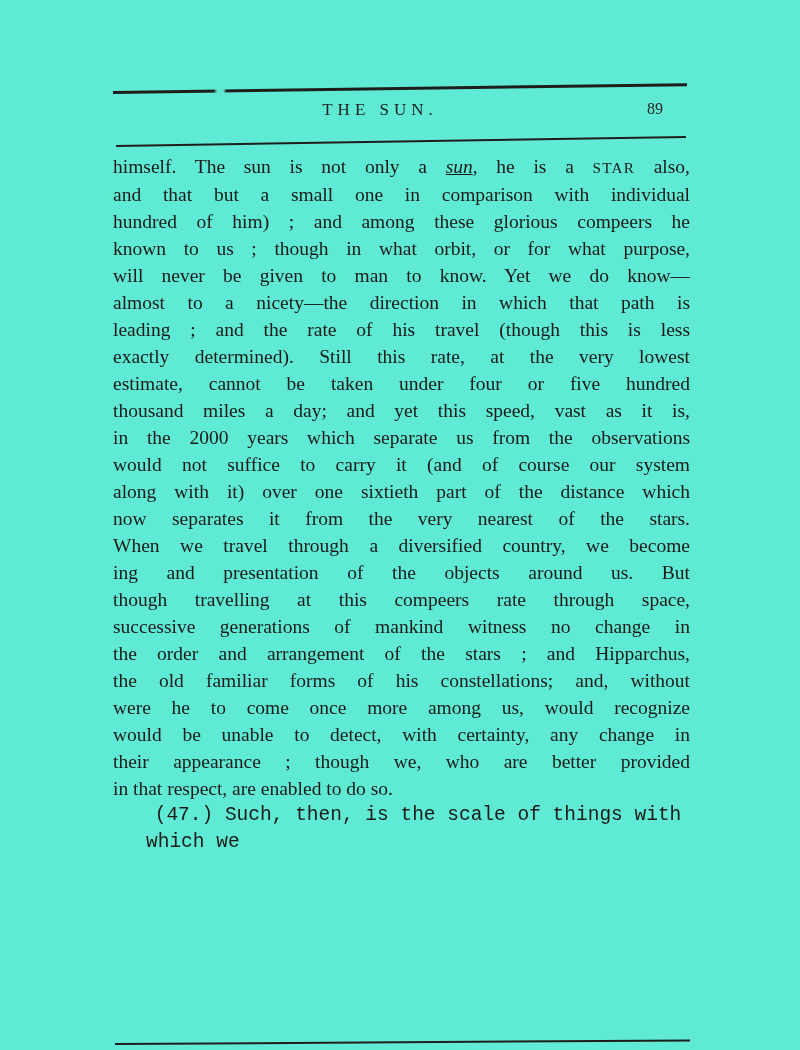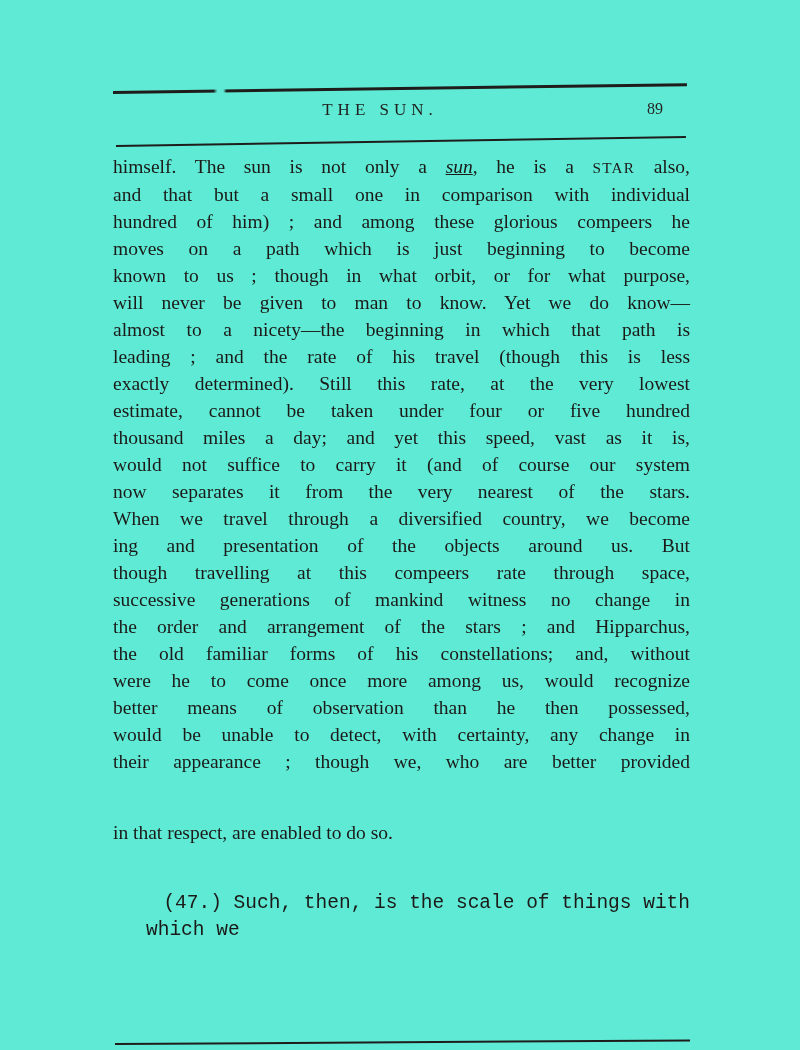--- a/index.html
+++ b/index.html
@@ -72,23 +72,22 @@
     font-size: 19.5px;
     line-height: 27px;
     white-space: normal;
     text-align: justify;
     color: #1b1a18;
   }
   .line.j {
     text-align-last: justify;
   }
   .line.plain {
-    text-align: right;
+    text-align: center;
     text-align-last: left;
-    margin-top: 44px;
   }
   .line.ind {
     padding-left: 33px;
     font-family: Liberation Mono, monospace;
   }
   .it { font-style: italic; text-decoration: underline; }
   .sc { font-size: 0.78em; letter-spacing: 1.2px; }
 </style>
 </head>
 <body>
@@ -101,38 +100,38 @@
     <div class="running-head">THE SUN.</div>
     <div class="page-number">89</div>
   </div>
 
   <div class="rule rule-mid"></div>
 
   <div class="text-block">
       <div class="line j"><span>himself.  The sun is not only a </span><span class="it">sun</span><span>, he is a </span><span class="sc">STAR</span><span> also,</span></div>
       <div class="line j"><span>and that but a small one in comparison with individual</span></div>
       <div class="line j"><span>hundred of him) ; and among these glorious compeers he</span></div>
-      <div class="line j"><span>moves on a path which is just beginning to become</span></div>
       <div class="line j"><span>known to us ; though in what orbit, or for what purpose,</span></div>
       <div class="line j"><span>will never be given to man to know.  Yet we do know—</span></div>
-      <div class="line j"><span>almost to a nicety—the beginning in which that path is</span></div>
+      <div class="line j"><span>almost to a nicety—the direction in which that path is</span></div>
       <div class="line j"><span>leading ; and the rate of his travel (though this is less</span></div>
       <div class="line j"><span>exactly determined).  Still this rate, at the very lowest</span></div>
       <div class="line j"><span>estimate, cannot be taken under four or five hundred</span></div>
       <div class="line j"><span>thousand miles a day; and yet this speed, vast as it is,</span></div>
+      <div class="line j"><span>in the 2000 years which separate us from the observations</span></div>
       <div class="line j"><span>would not suffice to carry it (and of course our system</span></div>
+      <div class="line j"><span>along with it) over one sixtieth part of the distance which</span></div>
       <div class="line j"><span>now separates it from the very nearest of the stars.</span></div>
       <div class="line j"><span>When we travel through a diversified country, we become</span></div>
       <div class="line j"><span>ing and presentation of the objects around us.  But</span></div>
       <div class="line j"><span>though travelling at this compeers rate through space,</span></div>
       <div class="line j"><span>successive generations of mankind witness no change in</span></div>
       <div class="line j"><span>the order and arrangement of the stars ; and Hipparchus,</span></div>
       <div class="line j"><span>the old familiar forms of his constellations; and, without</span></div>
       <div class="line j"><span>were he to come once more among us, would recognize</span></div>
-      <div class="line j"><span>better means of observation than he then possessed,</span></div>
       <div class="line j"><span>would be unable to detect, with certainty, any change in</span></div>
       <div class="line j"><span>their appearance ; though we, who are better provided</span></div>
       <div class="line plain"><span>in that respect, are enabled to do so.</span></div>
       <div class="line plain ind"><span>(47.) Such, then, is the scale of things with which we</span></div>
     </div>
 
   <div class="rule rule-bottom"></div>
 
 </div>
 

